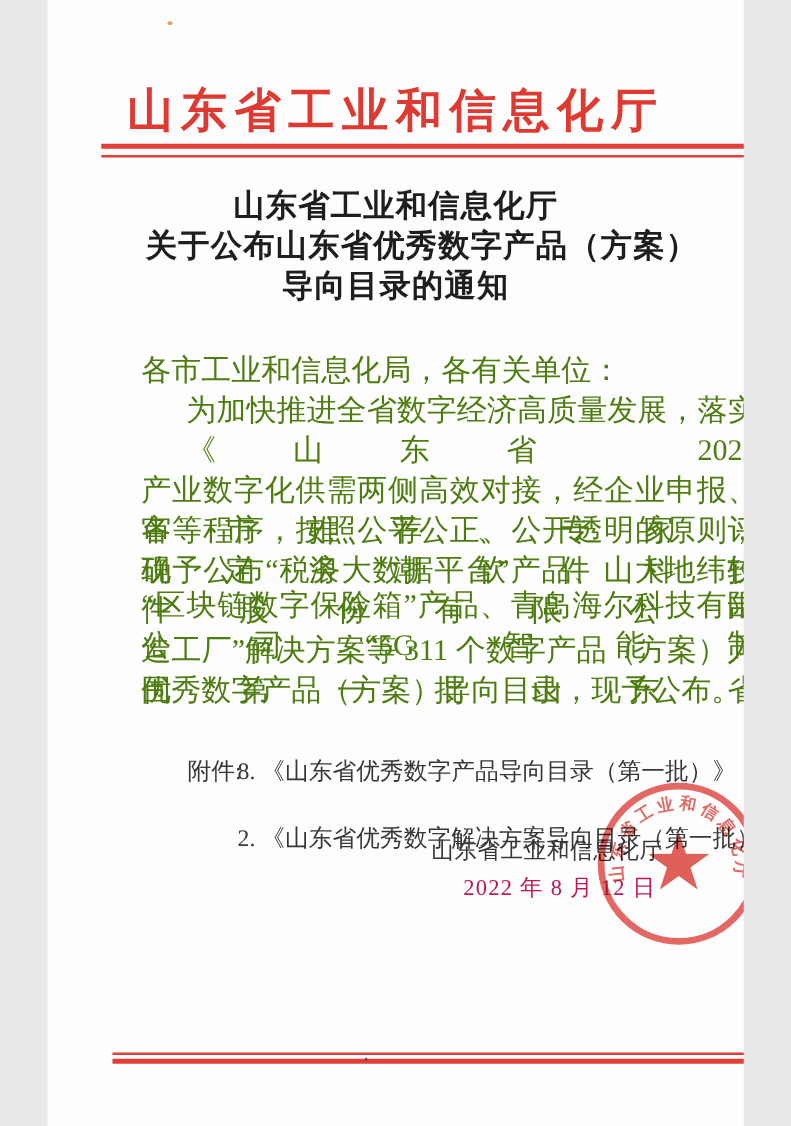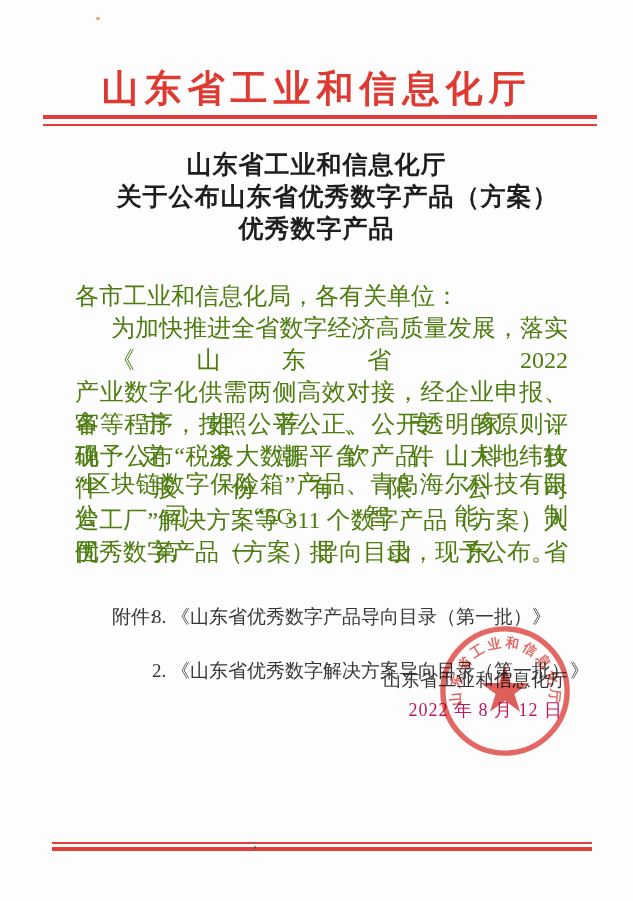--- a/index.html
+++ b/index.html
@@ -3,21 +3,21 @@
 <meta charset="utf-8">
 <style>
   html, body {
     margin: 0;
     padding: 0;
     background: #e8e8e8;
     font-family: "Liberation Serif", "DejaVu Serif", serif;
   }
   .page {
     position: relative;
-    width: 633px;
+    width: 557px;
     height: 901px;
     margin: 0 auto;
     background: #fdfdfd;
     overflow: hidden;
     text-decoration: underline;
   }
   
   .letterhead-agency {
     position: absolute;
     top: 64px;
@@ -131,21 +131,21 @@
 <body>
 
 <div class="page">
 
   <div class="letterhead-agency">山东省工业和信息化厅</div>
   <div class="rule head-rule-thick"></div>
   <div class="rule head-rule-thin"></div>
 
   <div class="doc-title title-1">山东省工业和信息化厅</div>
   <div class="doc-title title-2">关于公布山东省优秀数字产品（方案）</div>
-  <div class="doc-title title-3">优秀数字产品</div>
+  <div class="doc-title title-3">导向目录的通知</div>
 
   <div class="body-line bl-0">各市工业和信息化局，各有关单位：</div>
   <div class="body-line indent justify bl-1">为加快推进全省数字经济高质量发展，落实《山东省 2022</div>
   <div class="body-line justify bl-3">产业数字化供需两侧高效对接，经企业申报、各市推荐、专家评</div>
   <div class="body-line justify bl-4">审等程序，按照公平公正、公开透明的原则，确定浪潮软件科技</div>
   <div class="body-line justify bl-5">现予公布“税务大数据平台”产品、山大地纬软件股份有限公司</div>
   <div class="body-line justify bl-6">“区块链数字保险箱”产品、青岛海尔科技有限公司“5G 智能制</div>
   <div class="body-line justify bl-7">造工厂”解决方案等 311 个数字产品（方案）入围第一批山东省</div>
   <div class="body-line bl-8">优秀数字产品（方案）导向目录，现予公布。</div>
 

